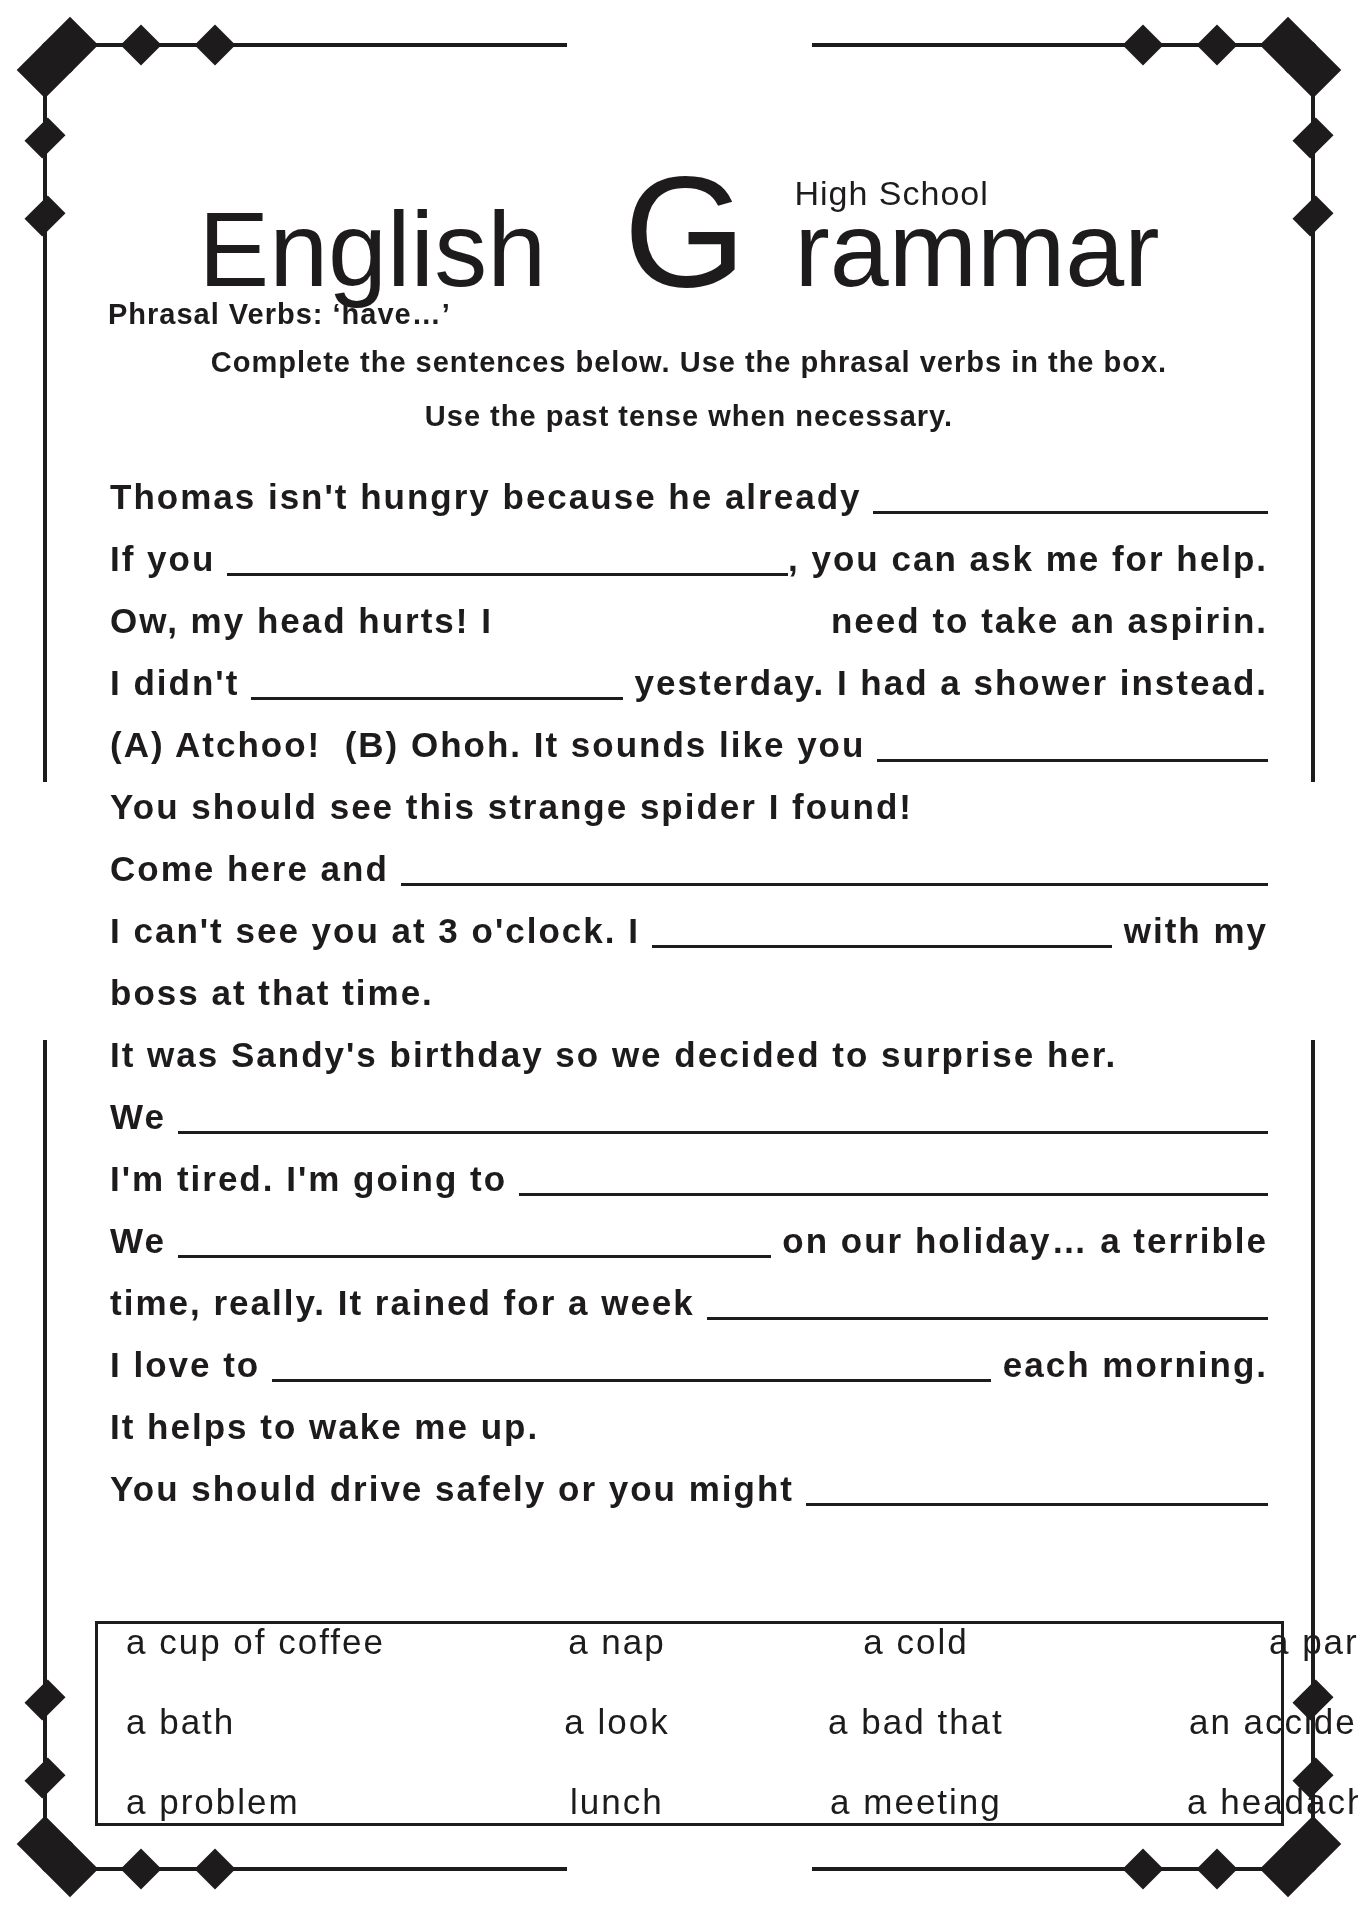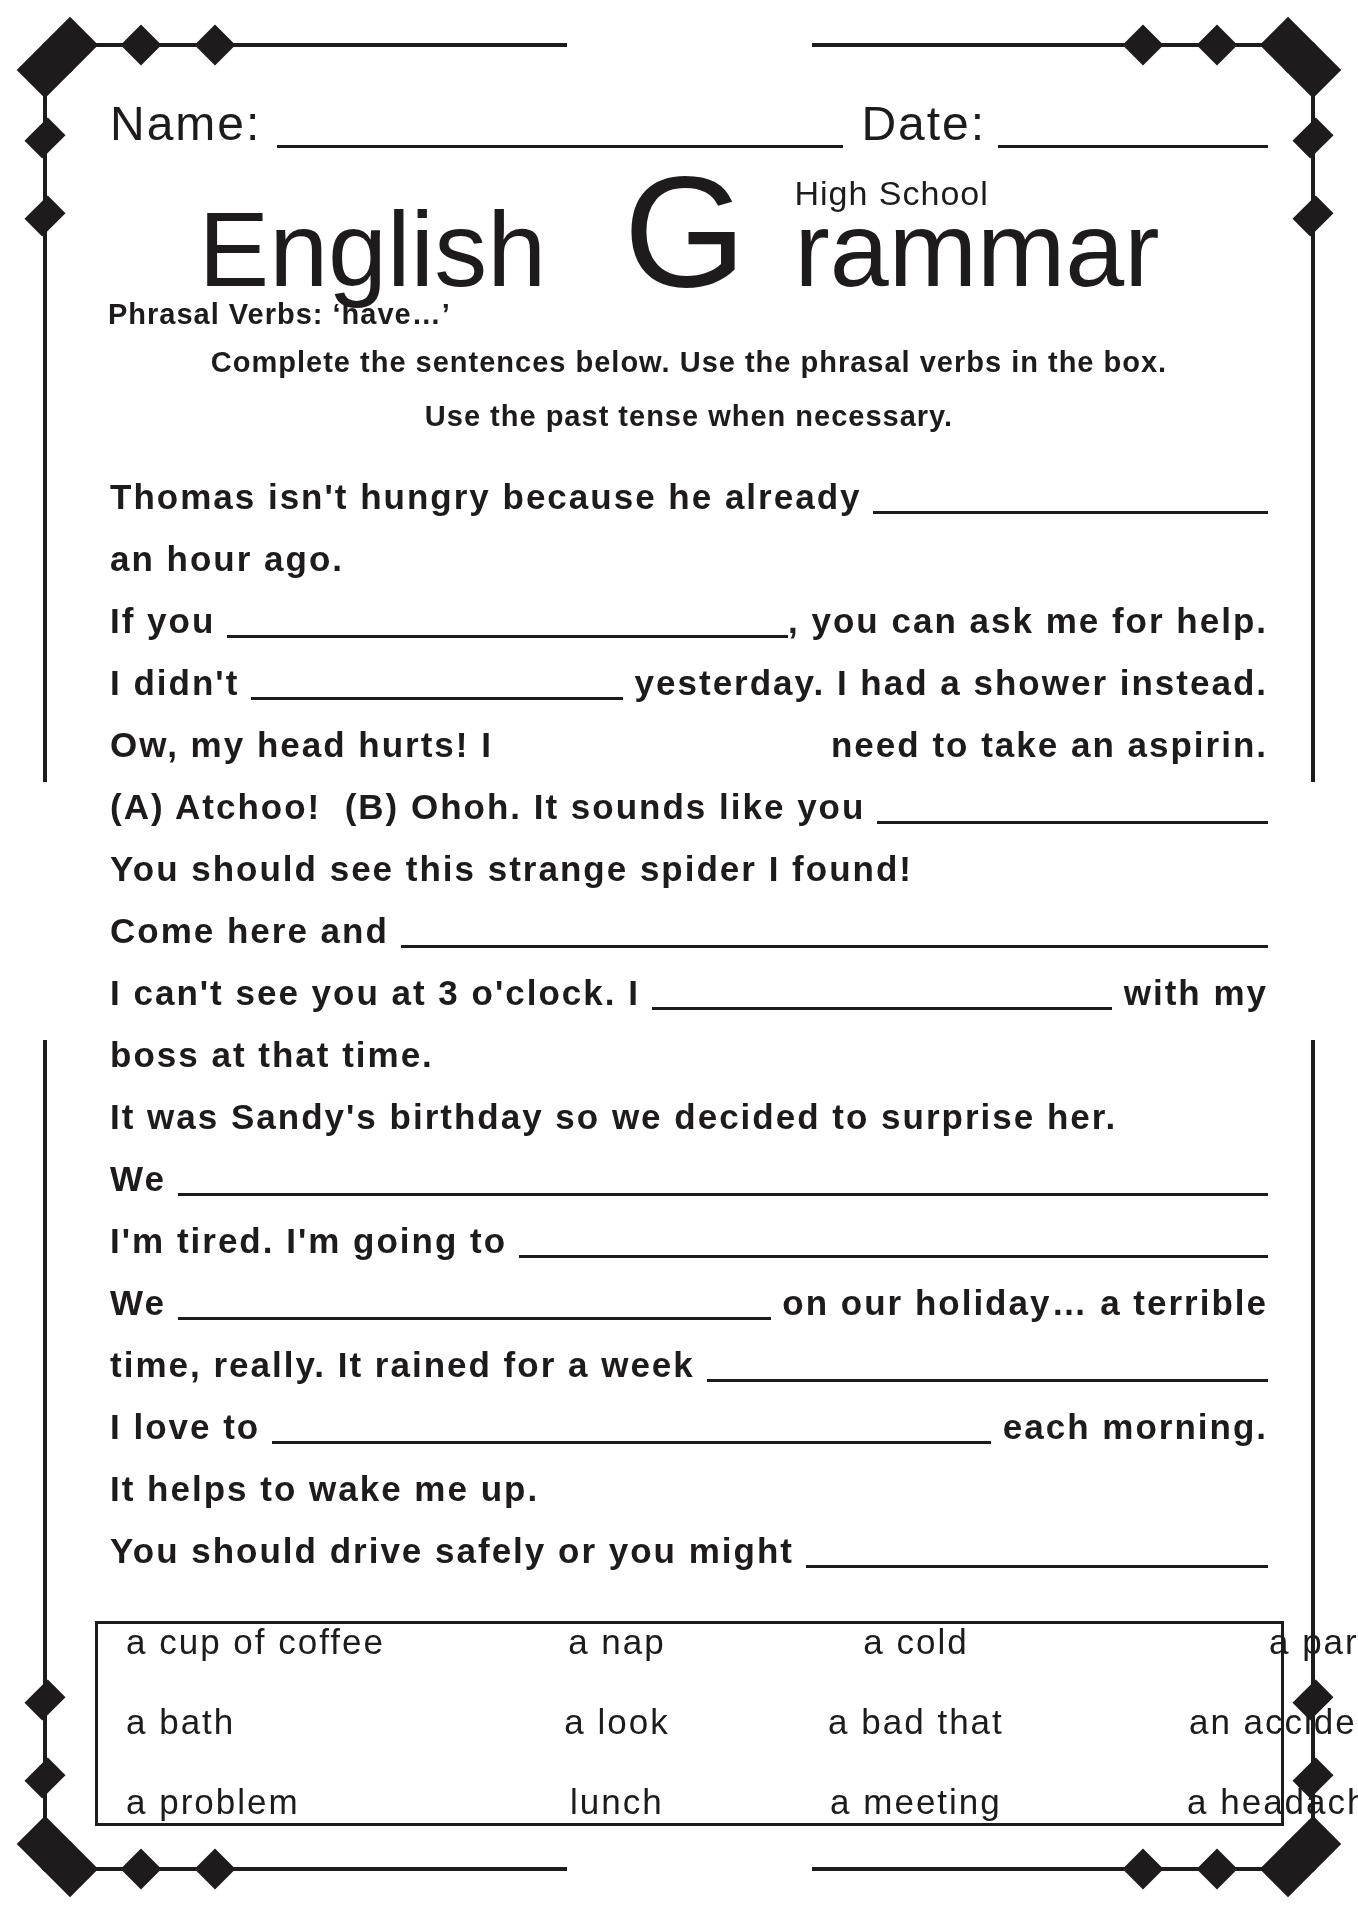--- a/index.html
+++ b/index.html
@@ -100,57 +100,48 @@
       <div class="diamond" style="left: 45px; top: 1700px; width: 25px; height: 33px;"></div>
       <div class="diamond" style="left: 45px; top: 1778px; width: 25px; height: 33px;"></div>
       <div class="diamond" style="left: 1288px; top: 1869px; width: 40px; height: 40px;"></div>
       <div class="diamond" style="left: 1313px; top: 1844px; width: 40px; height: 40px;"></div>
       <div class="diamond" style="left: 1143px; top: 1869px; width: 29px; height: 29px;"></div>
       <div class="diamond" style="left: 1217px; top: 1869px; width: 29px; height: 29px;"></div>
       <div class="diamond" style="left: 1313px; top: 1700px; width: 25px; height: 33px;"></div>
       <div class="diamond" style="left: 1313px; top: 1778px; width: 25px; height: 33px;"></div>
     </div>
 
-  <div class="name-row">
-    <span class="field-label">Name:</span>
-    <span class="field-line name-line"></span>
-    <span class="field-label">Date:</span>
-    <span class="field-line date-line"></span>
-  </div>
 
   <div class="title-row">
     <span class="title-main">English </span><span class="title-g">G</span><span class="rammar-wrap"><span class="high-school">High School</span><span class="title-main">rammar</span></span>
   </div>
 
   <div class="topic">Phrasal Verbs: ‘have…’</div>
   <div class="instr instr1">Complete the sentences below. Use the phrasal verbs in the box.</div>
   <div class="instr instr2">Use the past tense when necessary.</div>
 
   <div class="sentences" id="sentences">
       <div class="sentence">
         <span class="seg-text">Thomas isn't hungry because he already </span>
         <span class="seg-blank"></span>
       </div>
       <div class="sentence">
-        <span class="seg-text">an hour ago.</span>
-      </div>
-      <div class="sentence">
         <span class="seg-text">If you </span>
         <span class="seg-blank"></span>
         <span class="seg-text">, you can ask me for help.</span>
-      </div>
-      <div class="sentence">
-        <span class="seg-text">I didn't </span>
-        <span class="seg-blank"></span>
-        <span class="seg-text"> yesterday. I had a shower instead.</span>
       </div>
       <div class="sentence">
         <span class="seg-text">Ow, my head hurts! I </span>
         <span class="seg-gap"></span>
         <span class="seg-text"> need to take an aspirin.</span>
+      </div>
+      <div class="sentence">
+        <span class="seg-text">I didn't </span>
+        <span class="seg-blank"></span>
+        <span class="seg-text"> yesterday. I had a shower instead.</span>
       </div>
       <div class="sentence">
         <span class="seg-text">(A) Atchoo!  (B) Ohoh. It sounds like you </span>
         <span class="seg-blank"></span>
       </div>
       <div class="sentence">
         <span class="seg-text">You should see this strange spider I found!</span>
       </div>
       <div class="sentence">
         <span class="seg-text">Come here and </span>

